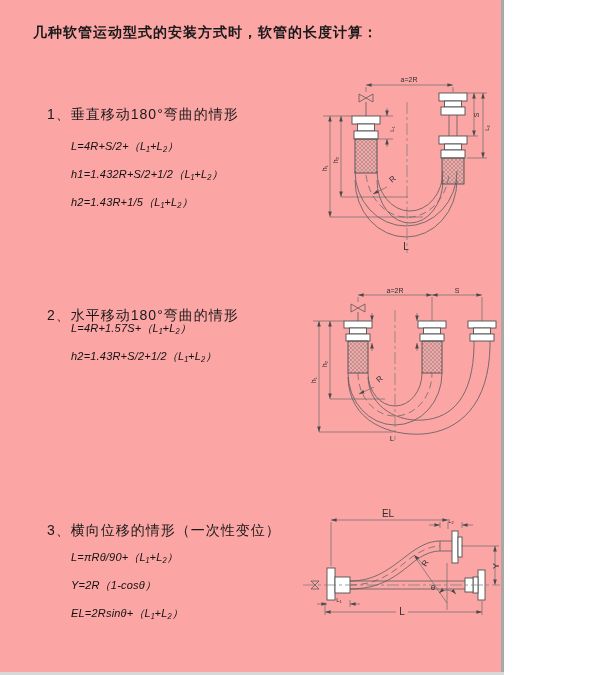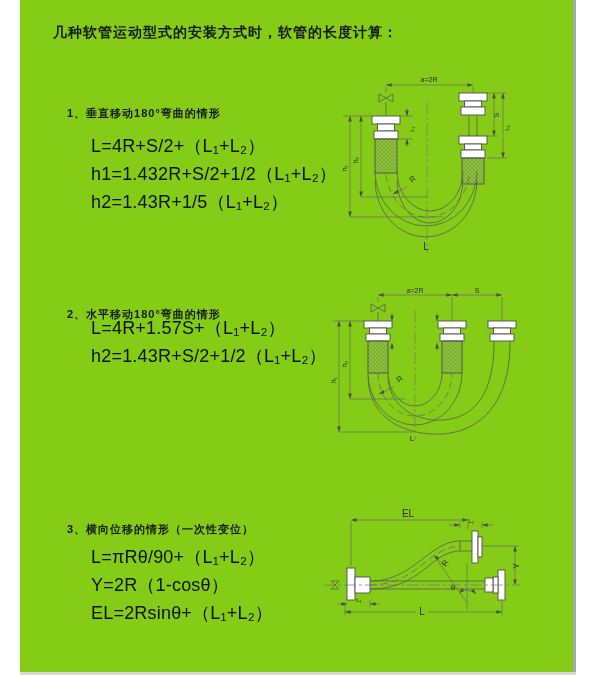--- a/index.html
+++ b/index.html
@@ -1,24 +1,24 @@
 <!DOCTYPE html>
 <html><head>
 <meta charset="utf-8">
 <style>
   html,body{margin:0;padding:0;background:#fff;}
   .page{
-    position:relative;width:556px;height:675px;background:#84cc16;overflow:hidden;
-    font-family:"Liberation Sans","DejaVu Sans",sans-serif;color:#1a1a1a;margin-left:20px;
+    position:relative;width:504px;height:675px;background:#fca5a5;overflow:hidden;
+    font-family:"Liberation Sans","DejaVu Sans",sans-serif;color:#1a1a1a;
   }
   .edge-right{position:absolute;right:0;top:0;width:3px;height:675px;background:#a8a8a8;}
   .edge-bottom{position:absolute;left:0;bottom:0;width:600px;height:3px;background:#d8d8d8;}
   .title{position:absolute;left:33px;top:24px;font-size:14px;font-weight:bold;letter-spacing:1px;}
-  .sec-heading{position:absolute;font-size:11px;font-weight:bold;letter-spacing:1px;}
-  .formulas{position:absolute;font-size:18px;color:#111;}
+  .sec-heading{position:absolute;font-size:14px;font-weight:normal;letter-spacing:1px;}
+  .formulas{position:absolute;font-size:11px;color:#111;font-style:italic;}
   .f-line{height:28px;line-height:17px;letter-spacing:0.2px;}
   svg{position:absolute;overflow:visible;}
   svg text{font-family:"Liberation Sans","DejaVu Sans",sans-serif;fill:#2e2e2e;}
   .ln{stroke:#5a5a5a;stroke-width:0.8;fill:none;}
   .thin{stroke:#6a6a6a;stroke-width:0.7;fill:none;}
   .plate{stroke:#4f4f4f;stroke-width:0.9;fill:#ffffff;}
   .braid{stroke:#4f4f4f;stroke-width:0.9;fill:url(#braidpat);}
   .cl{stroke:#7a7a7a;stroke-width:0.7;fill:none;stroke-dasharray:12 3 3 3;}
   .dash{stroke:#6a6a6a;stroke-width:0.8;fill:none;stroke-dasharray:7 4;}
 </style>

